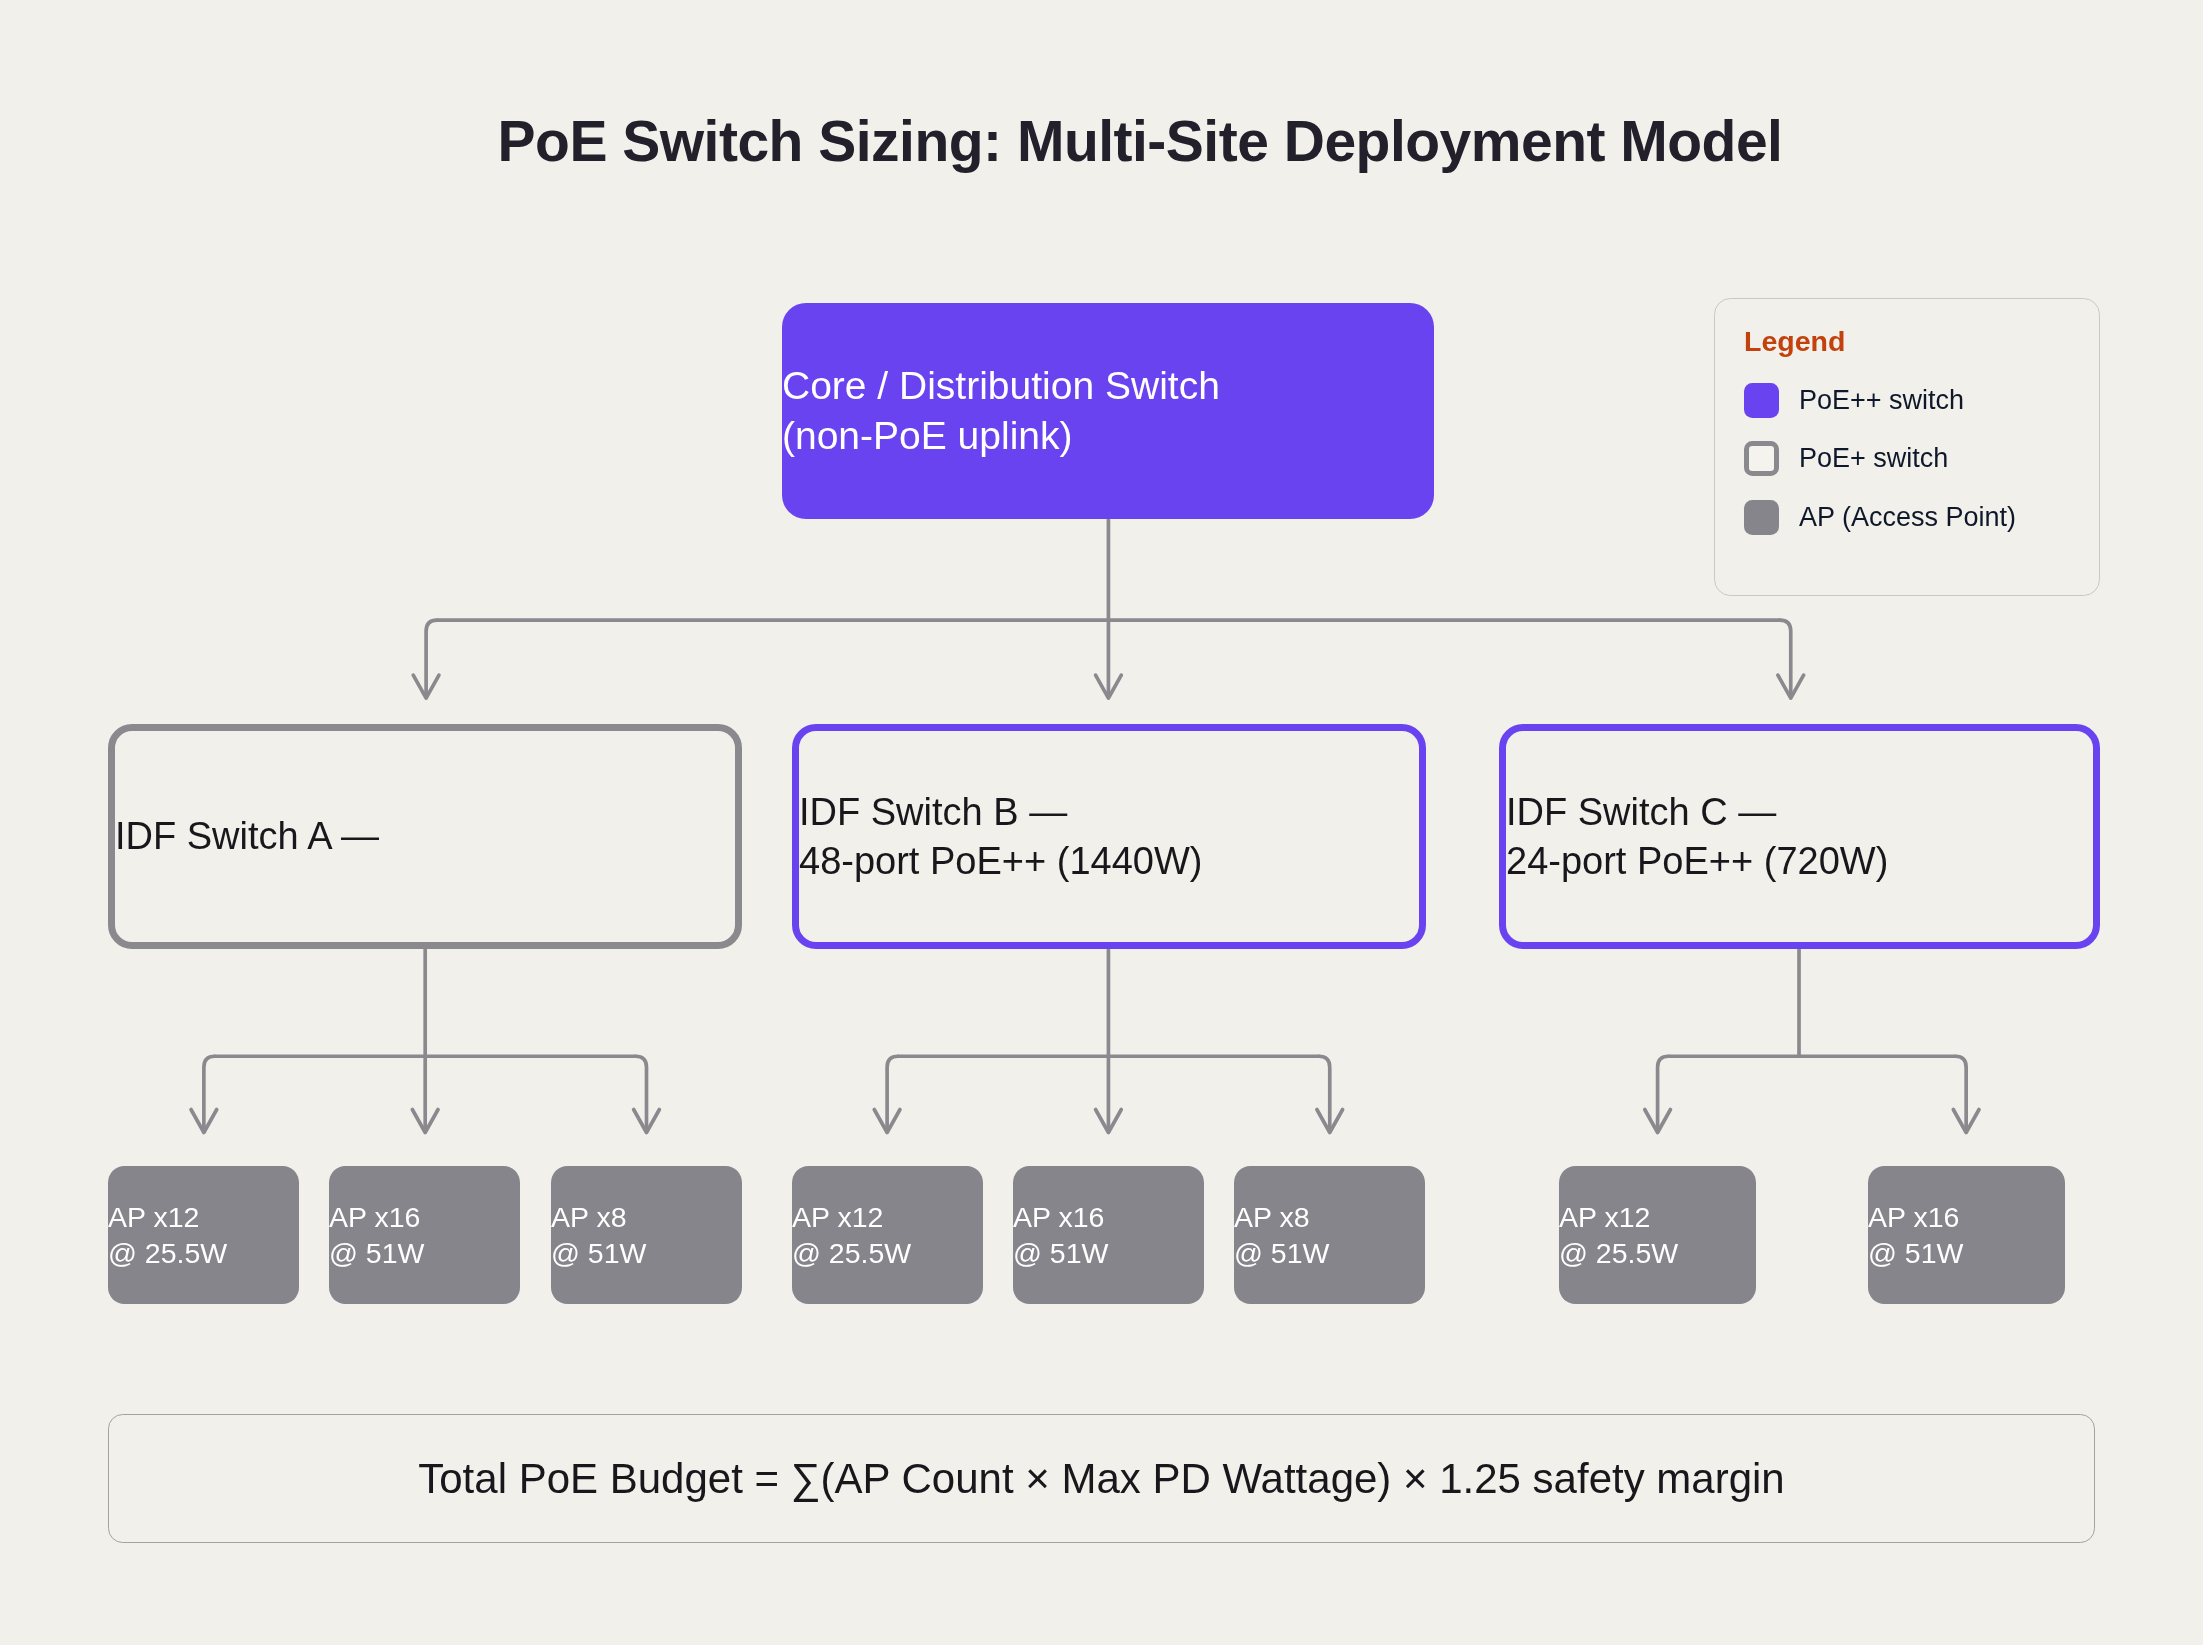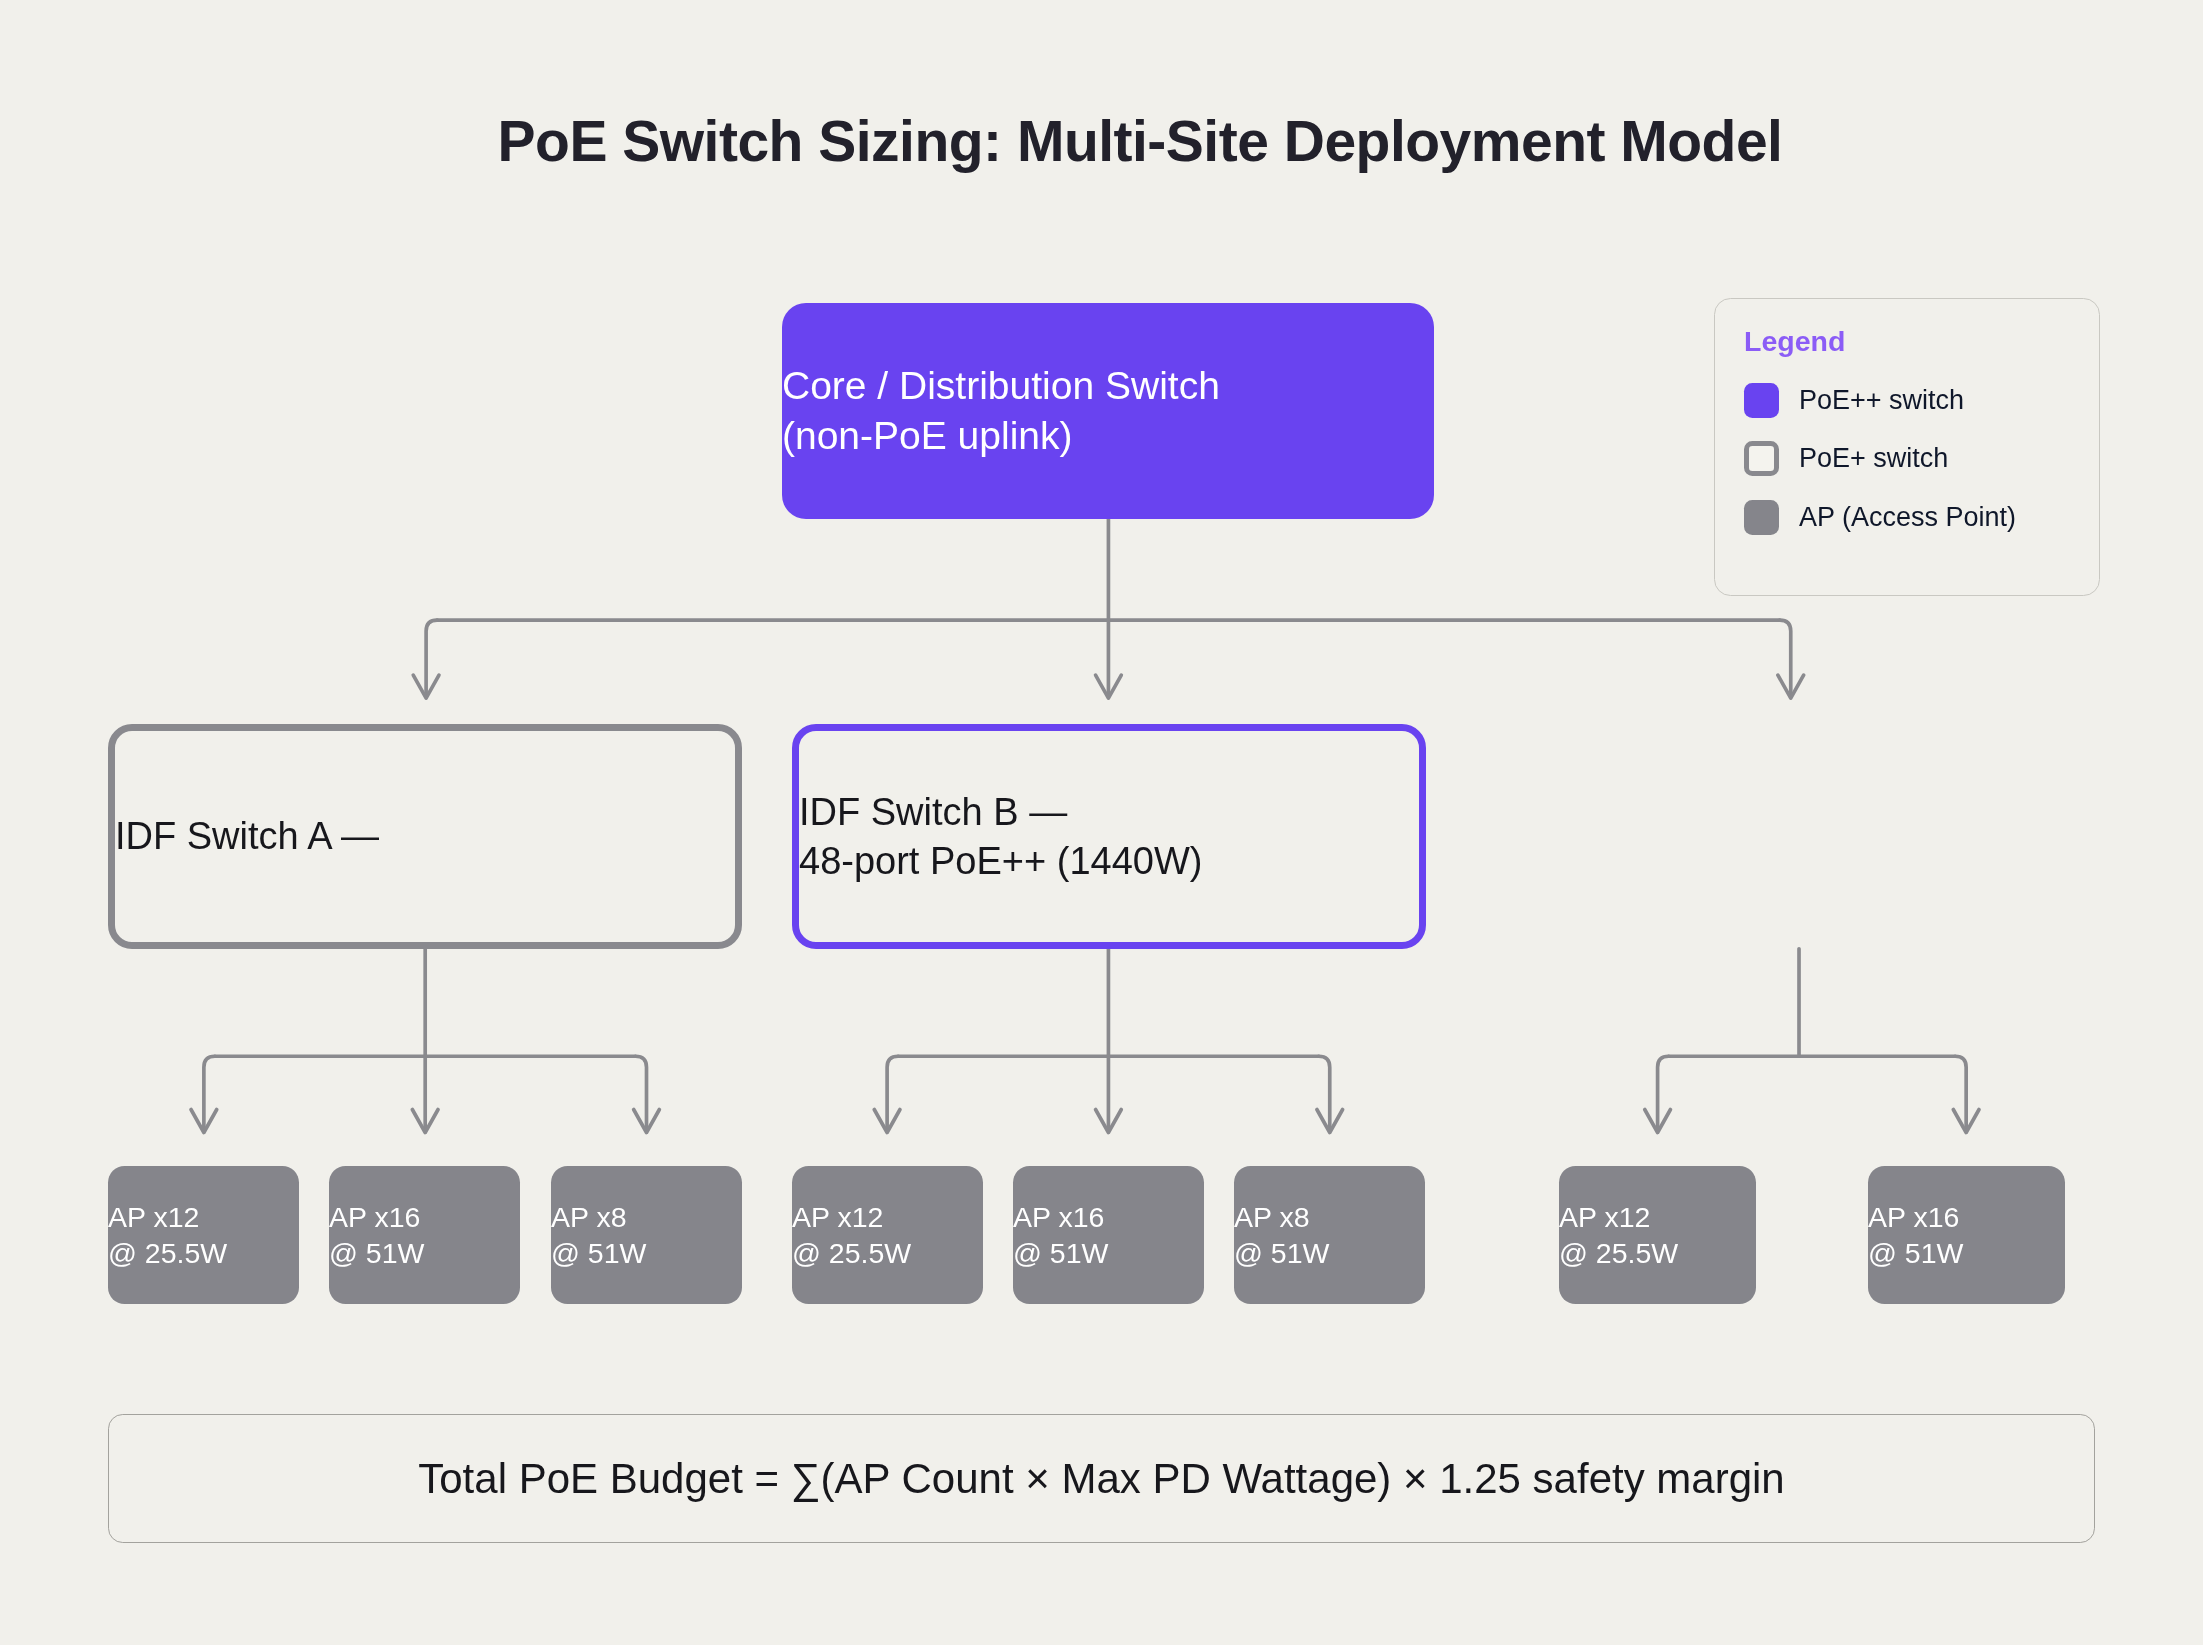--- a/index.html
+++ b/index.html
@@ -92,21 +92,21 @@
     height: 298px;
     box-sizing: border-box;
     background: #F1F0EB;
     border: 1.8px solid #C9C8C2;
     border-radius: 16.5px;
     padding: 26px 24px 0 29px;
   }
   #legend-title {
     font-size: 28.5px;
     font-weight: bold;
-    color: #8b5cf6;
+    color: #c2410c;
     margin-bottom: 20px;
   }
   .legend-row {
     display: flex;
     align-items: center;
     margin-bottom: 14.7px;
     height: 44px;
   }
   .legend-swatch {
     width: 35px;
@@ -223,20 +223,24 @@
 
   <div class="node idf poe-plus">
     <span class="line">IDF Switch A —</span>
   </div>
 
   <div class="node idf poe-pp-b">
     <span class="line">IDF Switch B —</span>
     <span class="line">48-port PoE++ (1440W)</span>
   </div>
 
+  <div class="node idf poe-pp-c">
+    <span class="line">IDF Switch C —</span>
+    <span class="line">24-port PoE++ (720W)</span>
+  </div>
 
   <div class="node ap" style="left:108px; width:191px;">
     <span class="line">AP x12</span>
     <span class="line">@ 25.5W</span>
   </div>
   <div class="node ap" style="left:329px; width:191px;">
     <span class="line">AP x16</span>
     <span class="line">@ 51W</span>
   </div>
   <div class="node ap" style="left:551px; width:191px;">

